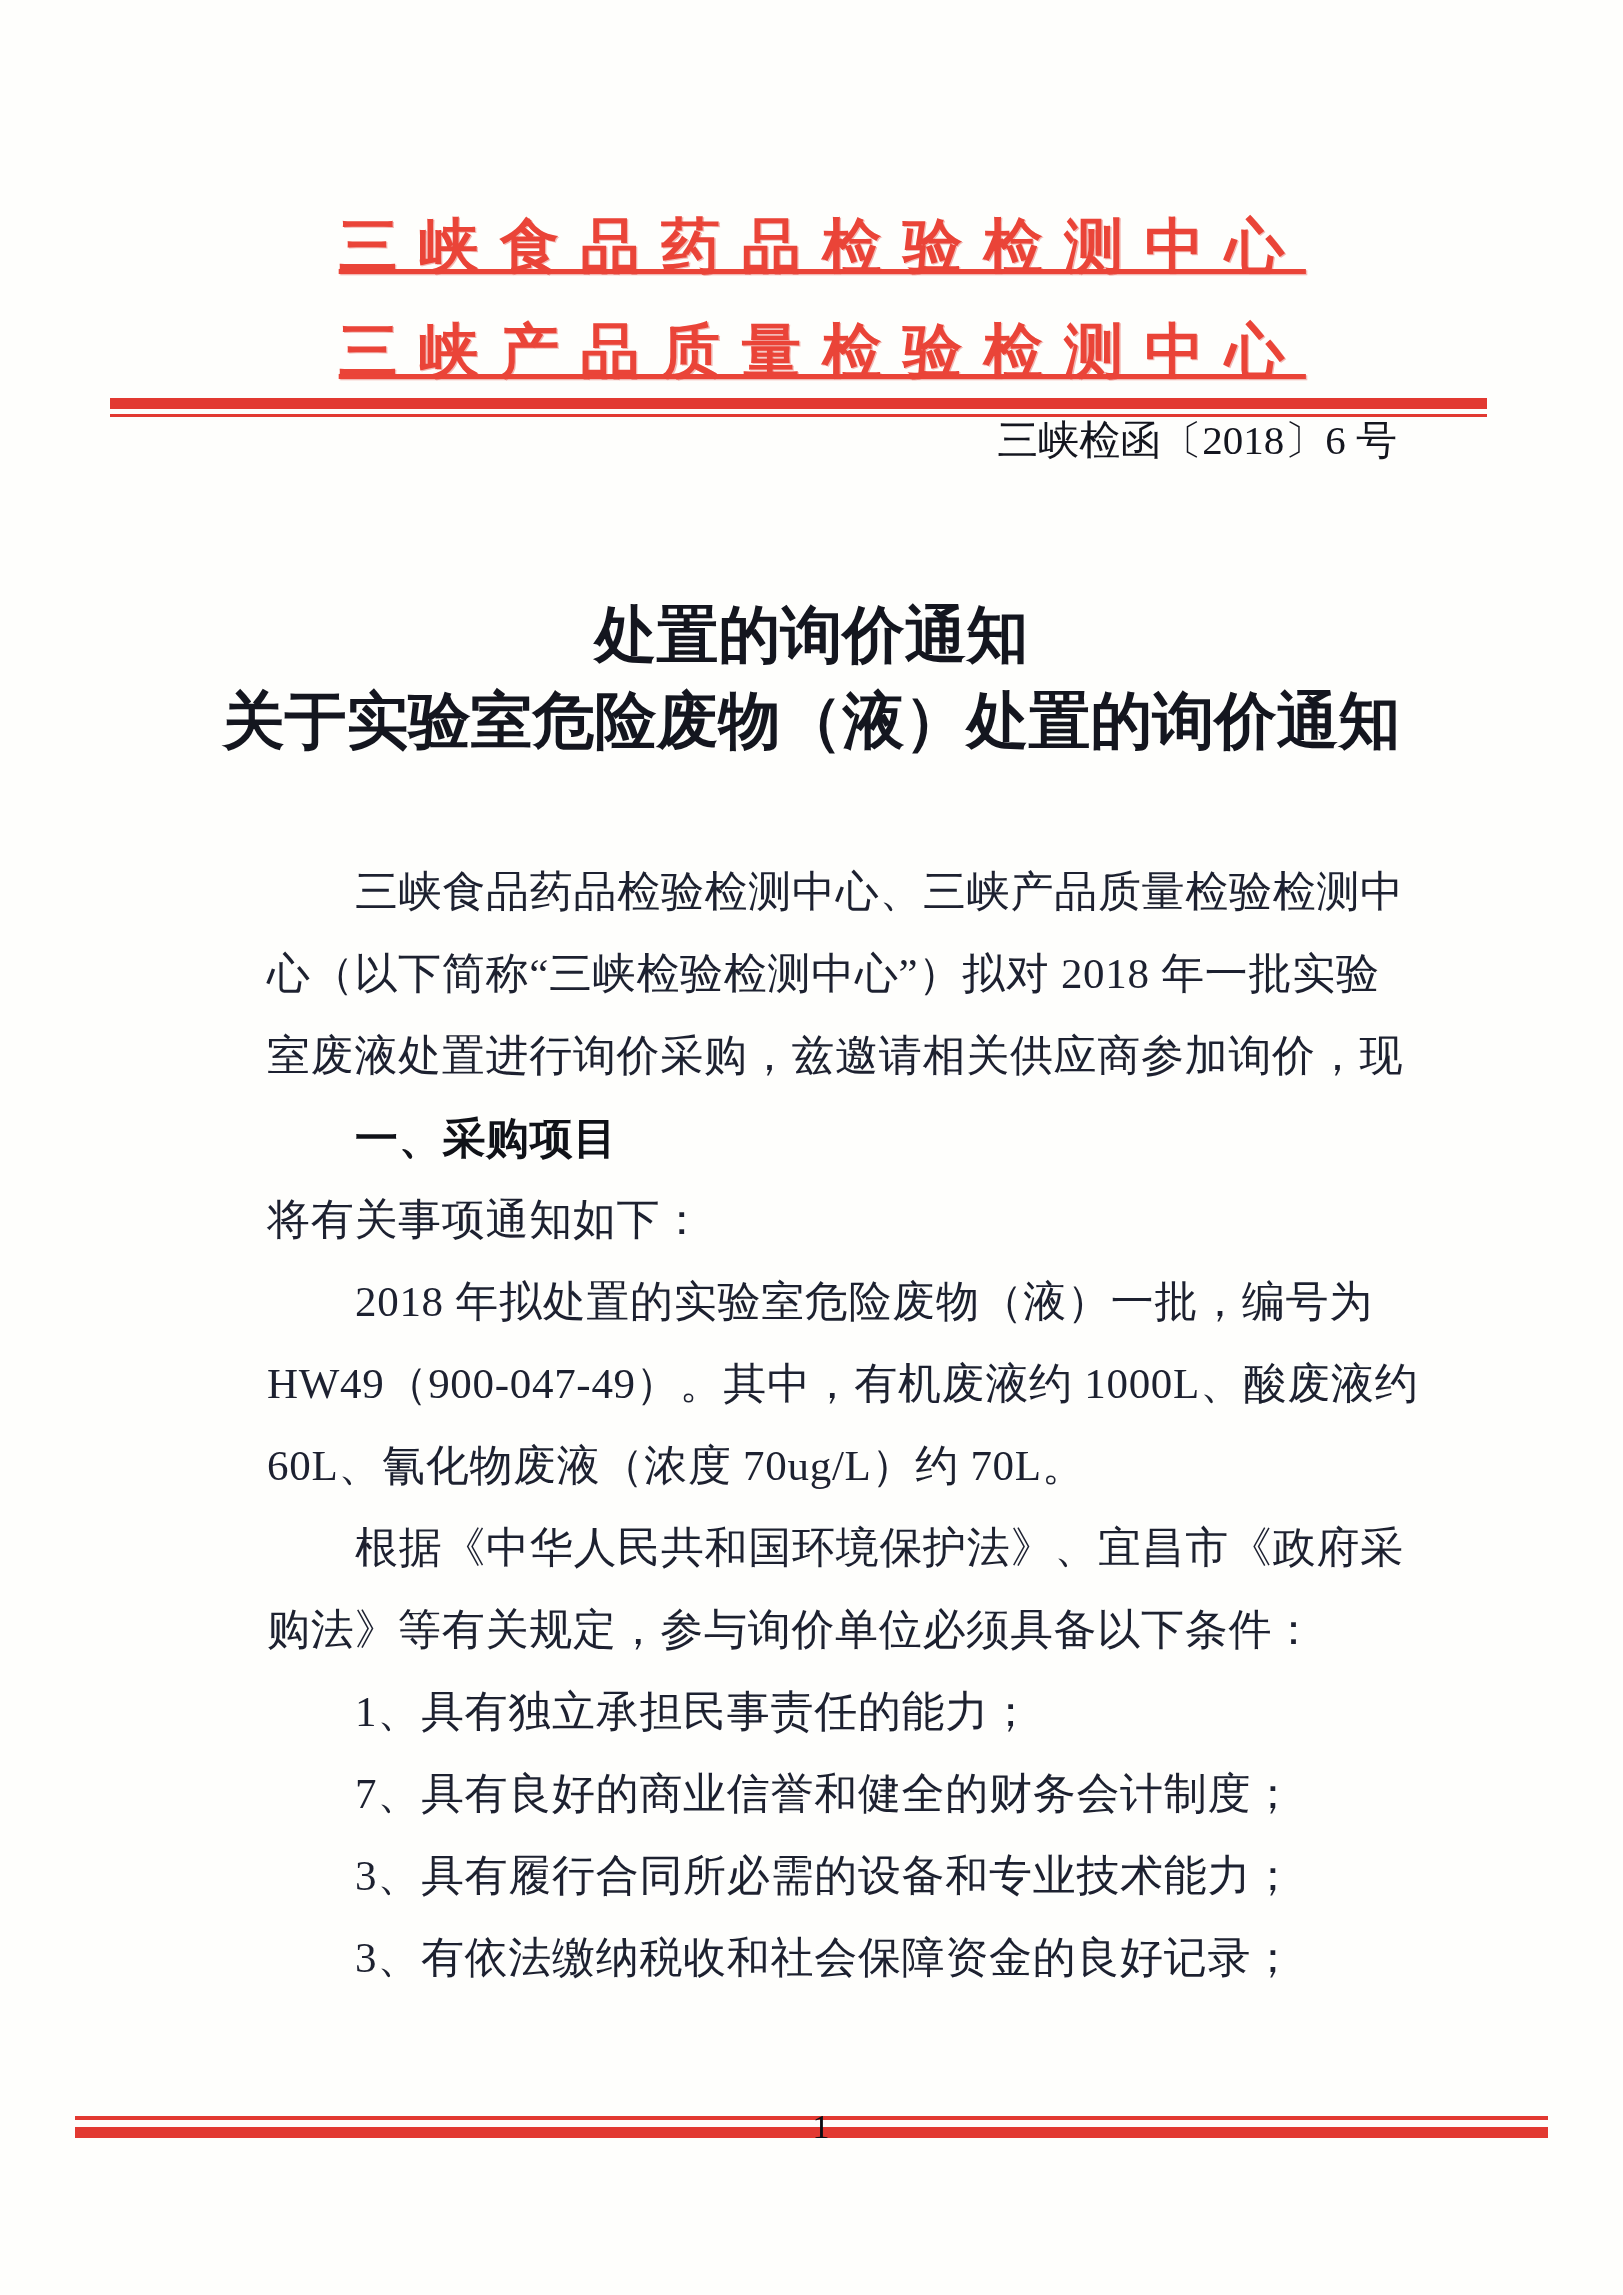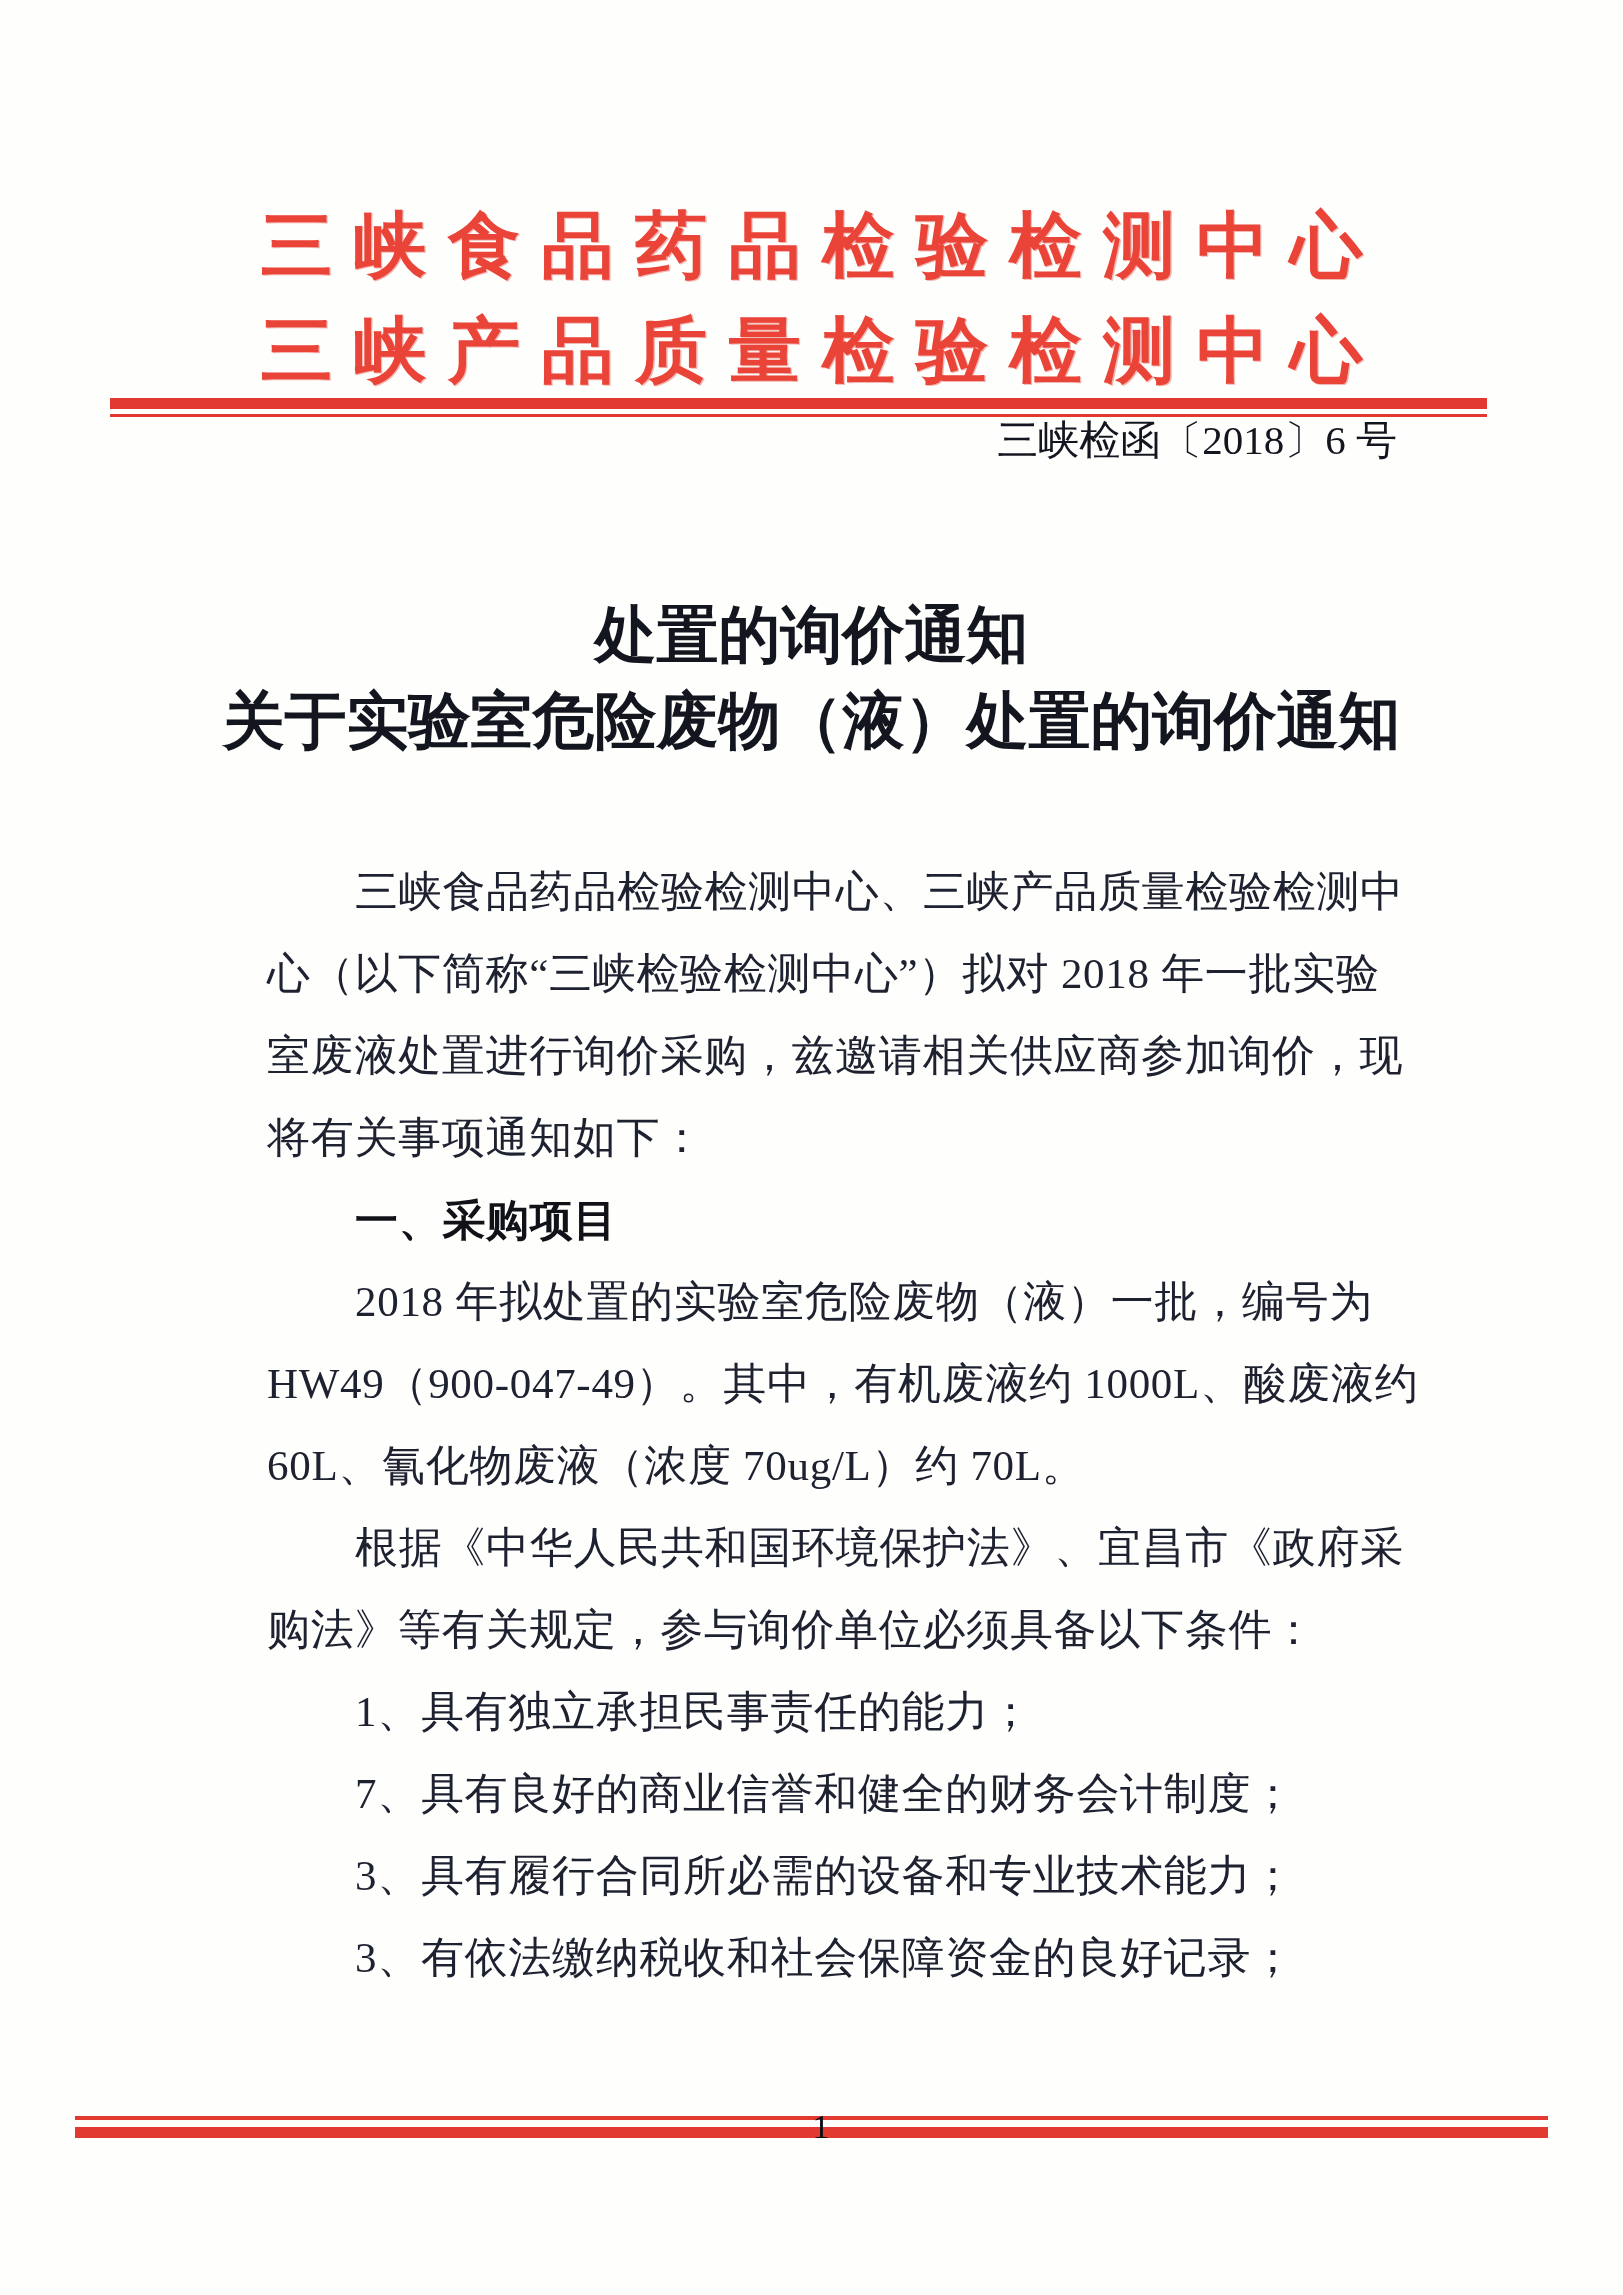--- a/index.html
+++ b/index.html
@@ -22,26 +22,27 @@
   .letterhead {
     position: absolute;
     top: 194px;
     left: 0;
     width: 100%;
     text-align: center;
     color: #ea4438;
     font-weight: bold;
   }
   .letterhead .lh-line {
-    font-size: 72px;
+    font-size: 59px;
     line-height: 105px;
     letter-spacing: 21.6px;
     padding-left: 21.6px; 
     white-space: nowrap;
     text-shadow: 1.3px 1.3px 0 rgba(217, 58, 48, 0.35);
+    text-decoration: underline;
   }
 
   
   .rule {
     position: absolute;
     background: #e23931;
   }
   .rule-top-thick { top: 398px; left: 110px; width: 1377px; height: 11px; }
   .rule-top-thin  { top: 414px; left: 110px; width: 1377px; height: 3.3px;  }
 
@@ -130,22 +131,22 @@
 
   <div class="title-block">
     <div class="title-line">处置的询价通知</div>
     <div class="title-line">关于实验室危险废物（液）处置的询价通知</div>
   </div>
 
   <div class="body-block">
     <div class="body-line indent">三峡食品药品检验检测中心、三峡产品质量检验检测中</div>
     <div class="body-line">心（以下简称“三峡检验检测中心”）拟对 2018 年一批实验</div>
     <div class="body-line">室废液处置进行询价采购，兹邀请相关供应商参加询价，现</div>
+    <div class="body-line indent section-heading">一、采购项目</div>
     <div class="body-line">将有关事项通知如下：</div>
-    <div class="body-line indent section-heading">一、采购项目</div>
     <div class="body-line indent">2018 年拟处置的实验室危险废物（液）一批，编号为</div>
     <div class="body-line">HW49（900-047-49）。其中，有机废液约 1000L、酸废液约</div>
     <div class="body-line">60L、氰化物废液（浓度 70ug/L）约 70L。</div>
     <div class="body-line indent">根据《中华人民共和国环境保护法》、宜昌市《政府采</div>
     <div class="body-line">购法》等有关规定，参与询价单位必须具备以下条件：</div>
     <div class="body-line indent">1、具有独立承担民事责任的能力；</div>
     <div class="body-line indent">7、具有良好的商业信誉和健全的财务会计制度；</div>
     <div class="body-line indent">3、具有履行合同所必需的设备和专业技术能力；</div>
     <div class="body-line indent">3、有依法缴纳税收和社会保障资金的良好记录；</div>
   </div>

